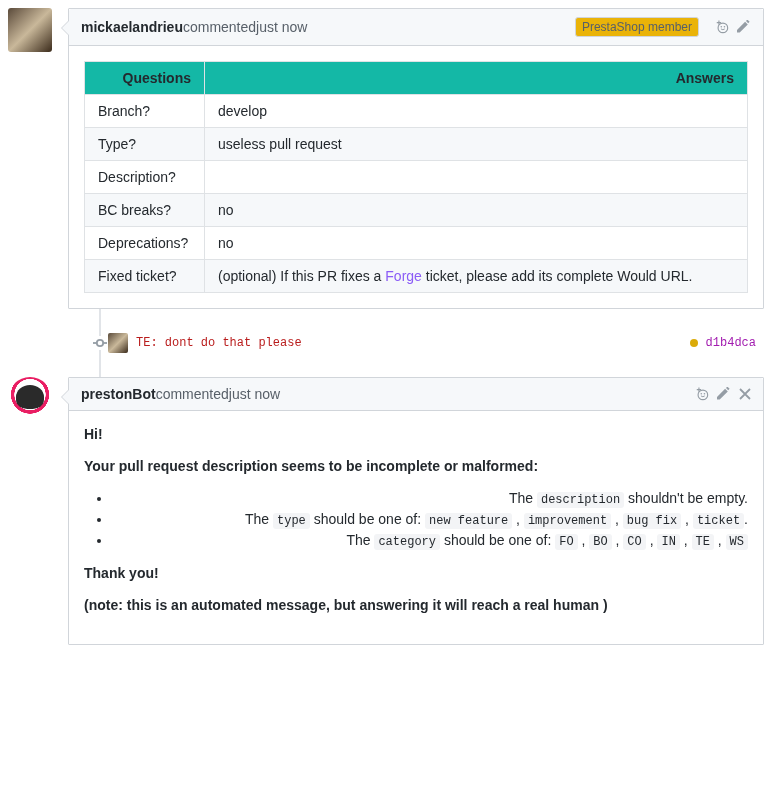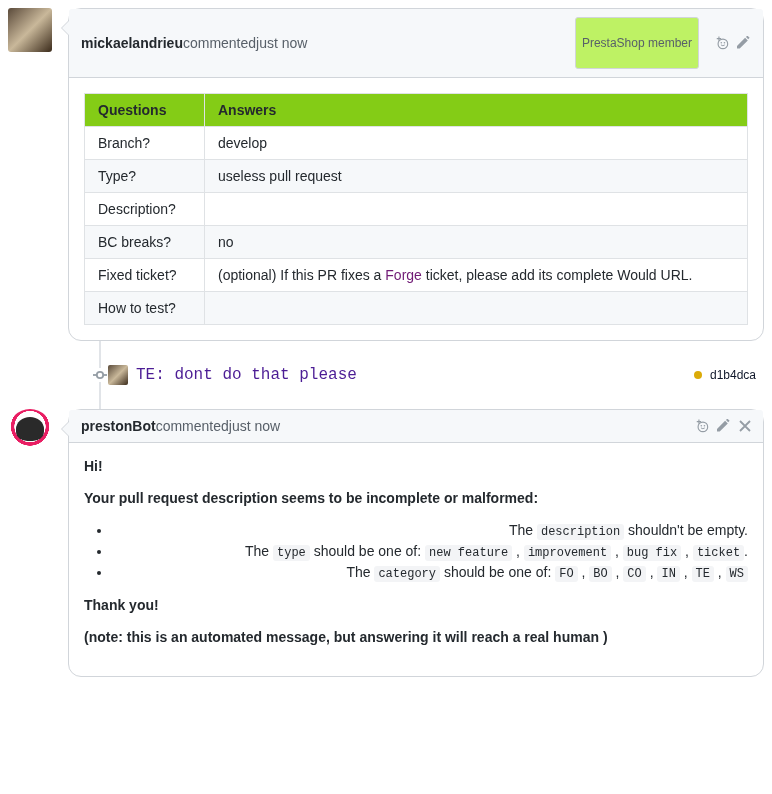--- a/index.html
+++ b/index.html
@@ -36,21 +36,21 @@
     border-radius: 3px;
     margin-right: 16px;
     background: #555;
   }
   .avatar.a1 { background: linear-gradient(135deg,#5a4a3a 0%,#c9b89a 50%,#3a2a1a 100%); }
   .avatar.a2 { background: radial-gradient(circle at 50% 40%, #fff 0%, #fff 45%, #e91e63 46%, #e91e63 55%, #fff 56%); border-radius:50%; position:relative; }
   .avatar.a2::after { content:""; position:absolute; top:8px; left:8px; right:8px; bottom:12px; border-radius:50% 50% 40% 40%; background:#2a2a2a; }
   .comment-box {
     flex: 1;
     border: 1px solid #d1d5da;
-    border-radius: 13px;
+    border-radius: 1px;
     background: #fff;
     position: relative;
   }
   .comment-box::before, .comment-box::after {
     content: "";
     position: absolute;
     top: 11px;
     width: 0; height: 0;
     border: 8px solid transparent;
   }
@@ -62,24 +62,24 @@
     padding: 8px 12px;
     background: #f6f8fa;
     border-bottom: 1px solid #d1d5da;
     border-radius: 3px 3px 0 0;
     color: #586069;
   }
   .comment-header .author { font-weight: 600; color: #24292e; }
   .header-spacer { flex: 1; }
   .badge {
     border: 1px solid #d1d5da;
-    background: #bef264;
+    background: #eab308;
     color: #586069;
     font-size: 12px;
-    padding: 18px 6px;
+    padding: 2px 6px;
     border-radius: 3px;
     margin-right: 8px;
   }
   .header-action {
     color: #959da5;
     margin-left: 8px;
     font-size: 12px;
     cursor: pointer;
   }
   .header-action svg { display:block; }
@@ -88,26 +88,26 @@
     width: 100%;
     border-collapse: collapse;
     border: 1px solid #dfe2e5;
   }
   .qa-table th, .qa-table td {
     border: 1px solid #dfe2e5;
     padding: 8px 13px;
   }
   .qa-table th {
     font-weight: 600;
-    background: #84cc16;
-    text-align: left;
+    background: #14b8a6;
+    text-align: right;
   }
   .qa-table td.qcol { width: 120px; }
   .qa-table tr:nth-child(even) td { background: #f6f8fa; }
-  .link { color: #701a75; text-decoration: none; }
+  .link { color: #8b5cf6; text-decoration: none; }
   .commit-row {
     position: relative;
     display: flex;
     align-items: center;
     padding: 8px 0 8px 100px;
     margin-bottom: 16px;
     min-height: 32px;
     z-index: 1;
     color: #586069;
   }
@@ -122,33 +122,33 @@
   .commit-marker svg { display:block; }
   .mini-avatar {
     width: 20px; height: 20px;
     border-radius: 2px;
     background: linear-gradient(135deg,#5a4a3a 0%,#c9b89a 50%,#3a2a1a 100%);
     margin-right: 8px;
     flex: 0 0 20px;
   }
   .commit-msg {
     font-family: SFMono-Regular, Consolas, "Liberation Mono", Menlo, monospace;
-    font-size: 16px;
-    color: #4c1d95;
+    font-size: 12px;
+    color: #b91c1c;
   }
   .commit-spacer { flex: 1; }
   .status-dot {
     width: 8px; height: 8px; border-radius: 50%;
     background: #dbab09;
     margin-right: 8px;
   }
   .sha {
-    font-family: Liberation Sans, sans-serif;
-    font-size: 12px;
-    color: #0f172a;
+    font-family: Liberation Mono, monospace;
+    font-size: 12px;
+    color: #a21caf;
     margin-right: 8px;
   }
   .body-p { margin: 0 0 16px; font-weight: bold; }
   .body-ul { margin: 0 0 16px; padding-left: 2em; text-align: right; }
   .body-ul li { margin-bottom: 4px; }
   code.inline {
     font-family: SFMono-Regular, Consolas, "Liberation Mono", Menlo, monospace;
     font-size: 12px;
     background: #f3f4f6;
     border-radius: 3px;
@@ -204,28 +204,28 @@
             </tr>
             <tr>
               <td class="qcol">Description?</td>
               <td></td>
             </tr>
             <tr>
               <td class="qcol">BC breaks?</td>
               <td>no</td>
             </tr>
             <tr>
+              <td class="qcol">Deprecations?</td>
+              <td>no</td>
+            </tr>
+            <tr>
               <td class="qcol">Fixed ticket?</td>
               <td>
                 <span>(optional) If this PR fixes a </span><a class="link">Forge</a><span> ticket, please add its complete Would URL.</span>
               </td>
-            </tr>
-            <tr>
-              <td class="qcol">How to test?</td>
-              <td></td>
             </tr>
           </tbody>
         </table>
       </div>
     </div>
   </div>
 
   <div class="commit-row">
     <span class="commit-marker">
       <svg width="14" height="14" viewBox="0 0 14 14">

